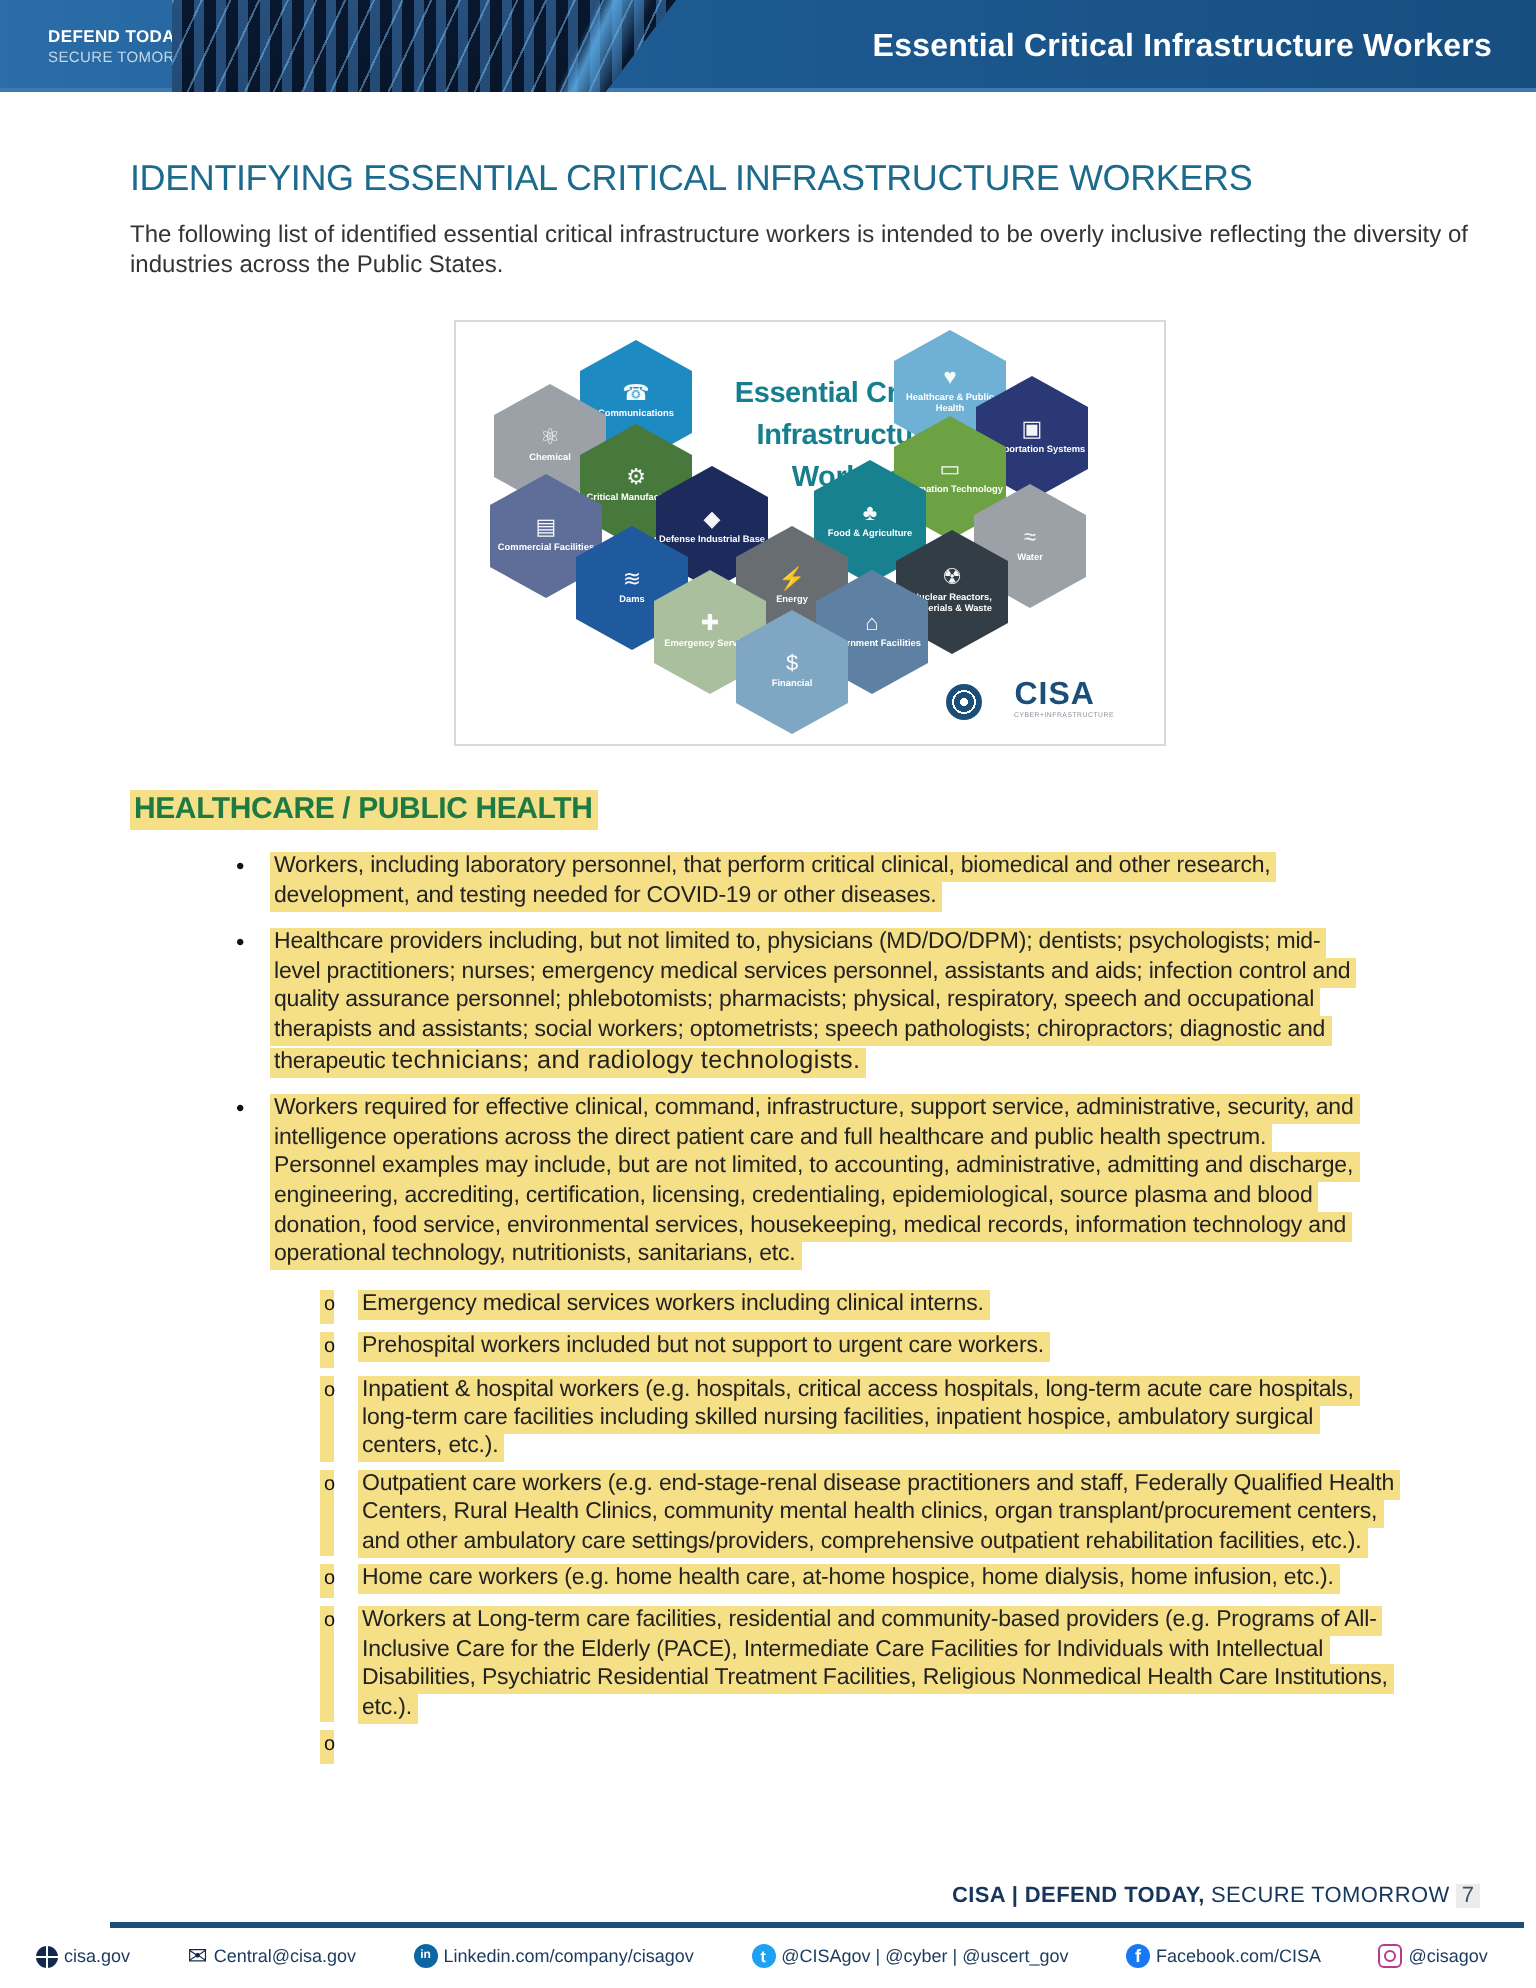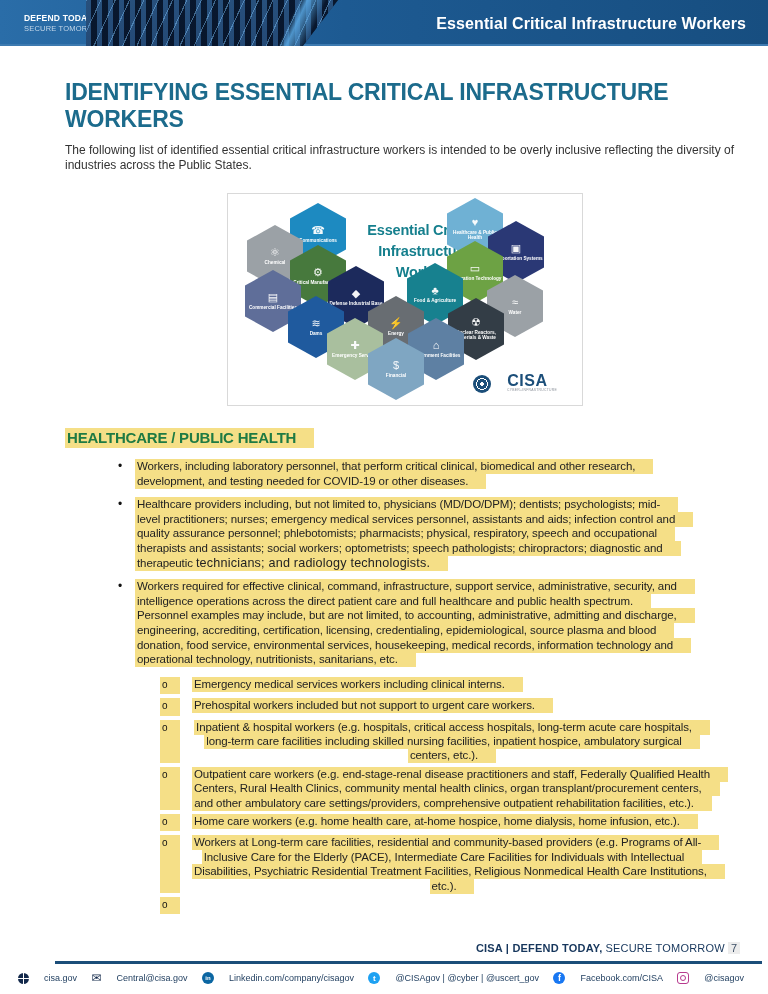--- a/index.html
+++ b/index.html
@@ -20,57 +20,57 @@
     background:
       linear-gradient(115deg,transparent 78%,rgba(90,170,230,.85) 81%,transparent 88%),
       repeating-linear-gradient(115deg,rgba(130,200,255,.45) 0 1px,transparent 1px 13px),
       repeating-linear-gradient(90deg,rgba(45,90,140,.75) 0 5px,rgba(8,22,44,.95) 5px 11px),
       linear-gradient(180deg,#16324f,#0a1a33);
     clip-path:polygon(0 0,100% 0,86% 100%,0 100%);}
   .h-title{position:absolute;right:22px;top:15px;color:#fff;font-size:16px;font-weight:bold;letter-spacing:.1px;}
 
   
   .main{padding:33px 23px 0 65px;}
-  h1{font-size:23px;color:var(--accent-teal);letter-spacing:-.2px;font-weight:bold;}
+  h1{font-size:18px;color:var(--accent-teal);letter-spacing:-.2px;font-weight:normal;}
   .intro{margin-top:10px;font-size:12px;line-height:15px;max-width:680px;color:#333;}
 
   
   .infographic{position:relative;width:356px;height:213px;margin:20px auto 0;border:1px solid #d9d9d9;background:#fff;}
   .ig-title{position:absolute;left:112px;top:26px;width:168px;text-align:center;color:var(--ig-teal);font-weight:bold;font-size:14.5px;line-height:21px;letter-spacing:-.2px;}
   .hex{position:absolute;width:56px;height:62px;clip-path:polygon(50% 0,100% 25%,100% 75%,50% 100%,0 75%,0 25%);
     display:flex;flex-direction:column;align-items:center;justify-content:center;color:#fff;text-align:center;}
   .hex .ico{font-size:11px;line-height:12px;opacity:.95;}
   .hex .lbl{font-size:6px;line-height:6.5px;font-weight:bold;width:72px;transform:scale(.78);transform-origin:center top;margin-top:2px;}
   .cisa-logo{position:absolute;right:16px;bottom:12px;display:flex;align-items:center;gap:16px;}
   .logo-mark{width:18px;height:18px;border-radius:50%;background:radial-gradient(circle at 50% 50%,#fff 0 2px,#1b4e79 2px 5px,#fff 5px 6px,#1b4e79 6px);}
   .logo-text{font-size:16px;font-weight:bold;color:#1b4e79;letter-spacing:.5px;line-height:14px;}
   .logo-sub{font-size:4px;color:#8a9099;transform:scale(.85);transform-origin:left top;letter-spacing:.3px;}
 
   
   h2{margin-top:23px;font-size:15px;color:var(--heading-green);font-weight:bold;letter-spacing:-.2px;display:inline-block;}
-  .hl{background:var(--highlight);box-decoration-break:clone;-webkit-box-decoration-break:clone;padding:1px 18px 2px 2px;}
+  .hl{background:var(--highlight);box-decoration-break:clone;-webkit-box-decoration-break:clone;padding:1px 3px 2px 2px;}
   .bullets{margin:12px 0 0 53px;list-style:none;}
   .b-row{display:flex;gap:10px;margin-bottom:9px;}
   .b-marker{width:7px;font-size:12px;line-height:14.2px;color:#111;flex:none;}
   .b-text{max-width:548px;font-size:11.5px;line-height:14.6px;letter-spacing:-.1px;color:#222;}
   .alt{font-size:12.6px;letter-spacing:.2px;}
   .subs{margin:10px 0 0 95px;list-style:none;}
   .s-row{display:flex;gap:12px;margin-bottom:4px;}
   .s-marker{width:7px;font-size:10px;line-height:14.4px;color:#111;flex:none;}
-  .s-text{max-width:520px;font-size:11.5px;line-height:14.4px;letter-spacing:-.1px;color:#222;text-align:center;}
+  .s-text{max-width:520px;font-size:11.5px;line-height:14.4px;letter-spacing:-.1px;color:#222;}
 
   
   .footer{position:absolute;left:0;right:0;bottom:0;background:#fff;}
   .brand{text-align:right;padding-right:28px;font-size:11px;color:var(--navy);margin-bottom:7px;}
   .brand .b1{font-weight:bold;letter-spacing:.2px;}
   .brand .b2{letter-spacing:.2px;}
   .pagenum{background:#ececec;padding:0 3px;color:#3c4f66;}
   .rule{margin:0 6px 0 55px;border-top:3px solid var(--rule-blue);}
   .social{display:flex;justify-content:space-between;align-items:center;padding:8px 24px 10px 18px;}
-  .s-item{display:flex;align-items:center;gap:15px;font-size:9px;color:#1b3a5c;text-decoration:none;}
+  .s-item{display:flex;align-items:center;gap:3px;font-size:9px;color:#1b3a5c;text-decoration:none;}
   .ic{flex:none;display:inline-flex;align-items:center;justify-content:center;}
   .ic-globe{width:11px;height:11px;border-radius:50%;
     background:linear-gradient(#fff,#fff) center/100% 1px no-repeat,linear-gradient(#fff,#fff) center/1px 100% no-repeat,#13294b;}
   .ic-mail{color:#13294b;font-size:12px;line-height:11px;}
   .ic-in{width:12px;height:12px;border-radius:50%;background:#0b66a2;color:#fff;font-size:6px;font-weight:bold;}
   .ic-tw{width:12px;height:12px;border-radius:50%;background:#1da1f2;color:#fff;font-size:8px;font-weight:bold;}
   .ic-fb{width:12px;height:12px;border-radius:50%;background:#1877f2;color:#fff;font-size:9px;font-weight:bold;}
   .ic-ig{width:12px;height:12px;border-radius:3px;border:1.5px solid #b73a8e;position:relative;}
   .ic-ig::after{content:"";position:absolute;inset:2px;border:1px solid #b73a8e;border-radius:50%;}
 </style>

